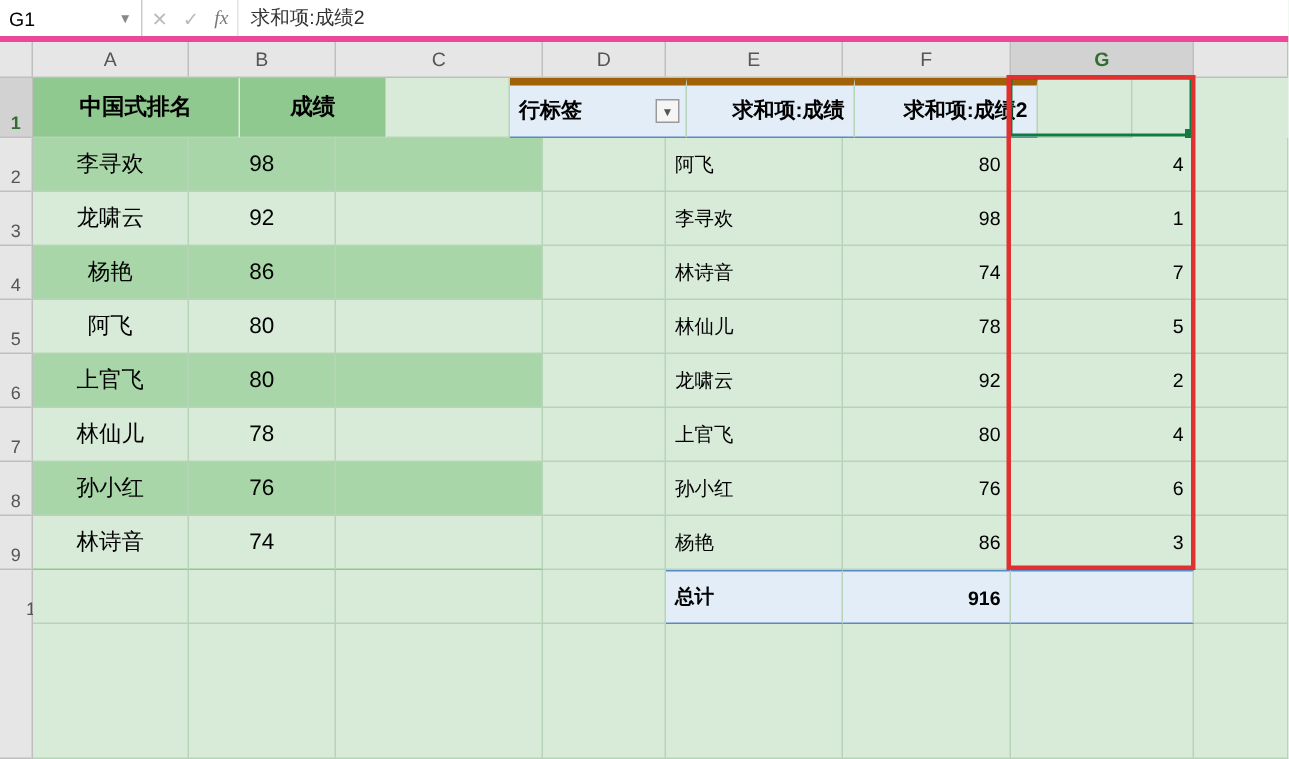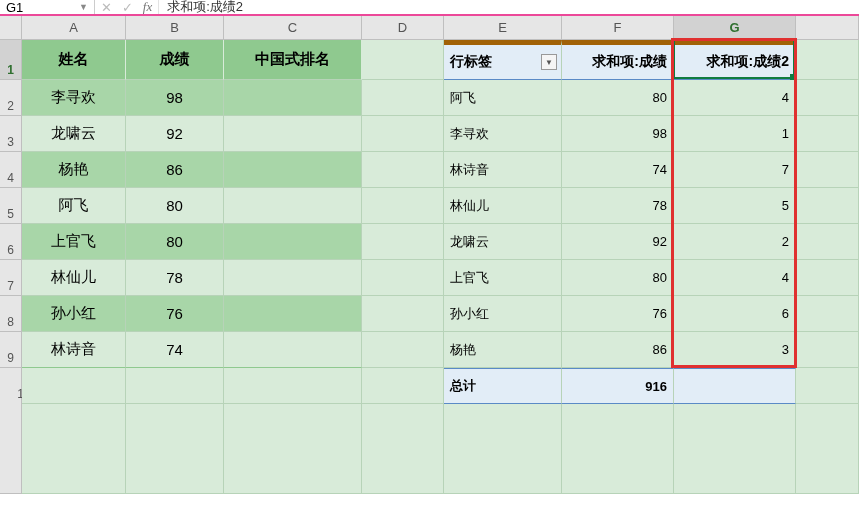--- a/index.html
+++ b/index.html
@@ -6,22 +6,22 @@
   body {
     margin: 0;
     font-family: "Microsoft YaHei", "SimSun", Arial, sans-serif;
     font-size: 13px;
     background: #fff;
     user-select: none;
   }
   .formula-bar {
     display: flex;
     align-items: center;
-    height: 16px;
-    border-bottom: 2px solid #ec4899;
+    height: 28px;
+    border-bottom: 4px solid #ec4899;
     background: #fff;
   }
   .name-box {
     width: 95px;
     height: 100%;
     display: flex;
     align-items: center;
     padding: 0 6px;
     border-right: 1px solid #ccc;
     justify-content: space-between;
@@ -203,23 +203,22 @@
       <div class="row-header" style="height: 36px;">5</div>
       <div class="row-header" style="height: 36px;">6</div>
       <div class="row-header" style="height: 36px;">7</div>
       <div class="row-header" style="height: 36px;">8</div>
       <div class="row-header" style="height: 36px;">9</div>
       <div class="row-header" style="height: 36px; margin-left: 24px;">10</div>
       <div class="row-header" style="height: 90px;"></div>
     </div>
   <div class="grid" id="grid">
       <div class="grow">
-        <div class="cell hdr-left" style="width: 104px; height: 40px;">姓名</div>
+        <div class="cell hdr-left" style="width: 138px; height: 40px;">中国式排名</div>
         <div class="cell hdr-left" style="width: 98px; height: 40px;">成绩</div>
-        <div class="cell hdr-left" style="width: 138px; height: 40px;">中国式排名</div>
         <div class="cell" style="width: 82px; height: 40px;"></div>
         <div class="cell pv-hdr first" style="width: 118px; height: 40px;">
           <span>行标签</span>
           <span class="pv-dd">▼</span>
         </div>
         <div class="cell pv-hdr pv-cell-num" style="width: 112px; height: 40px;">求和项:成绩</div>
         <div class="cell pv-hdr pv-cell-num" style="width: 122px; height: 40px;">求和项:成绩2</div>
         <div class="cell" style="width: 63px; height: 40px;"></div>
       </div>
       <div class="grow">

